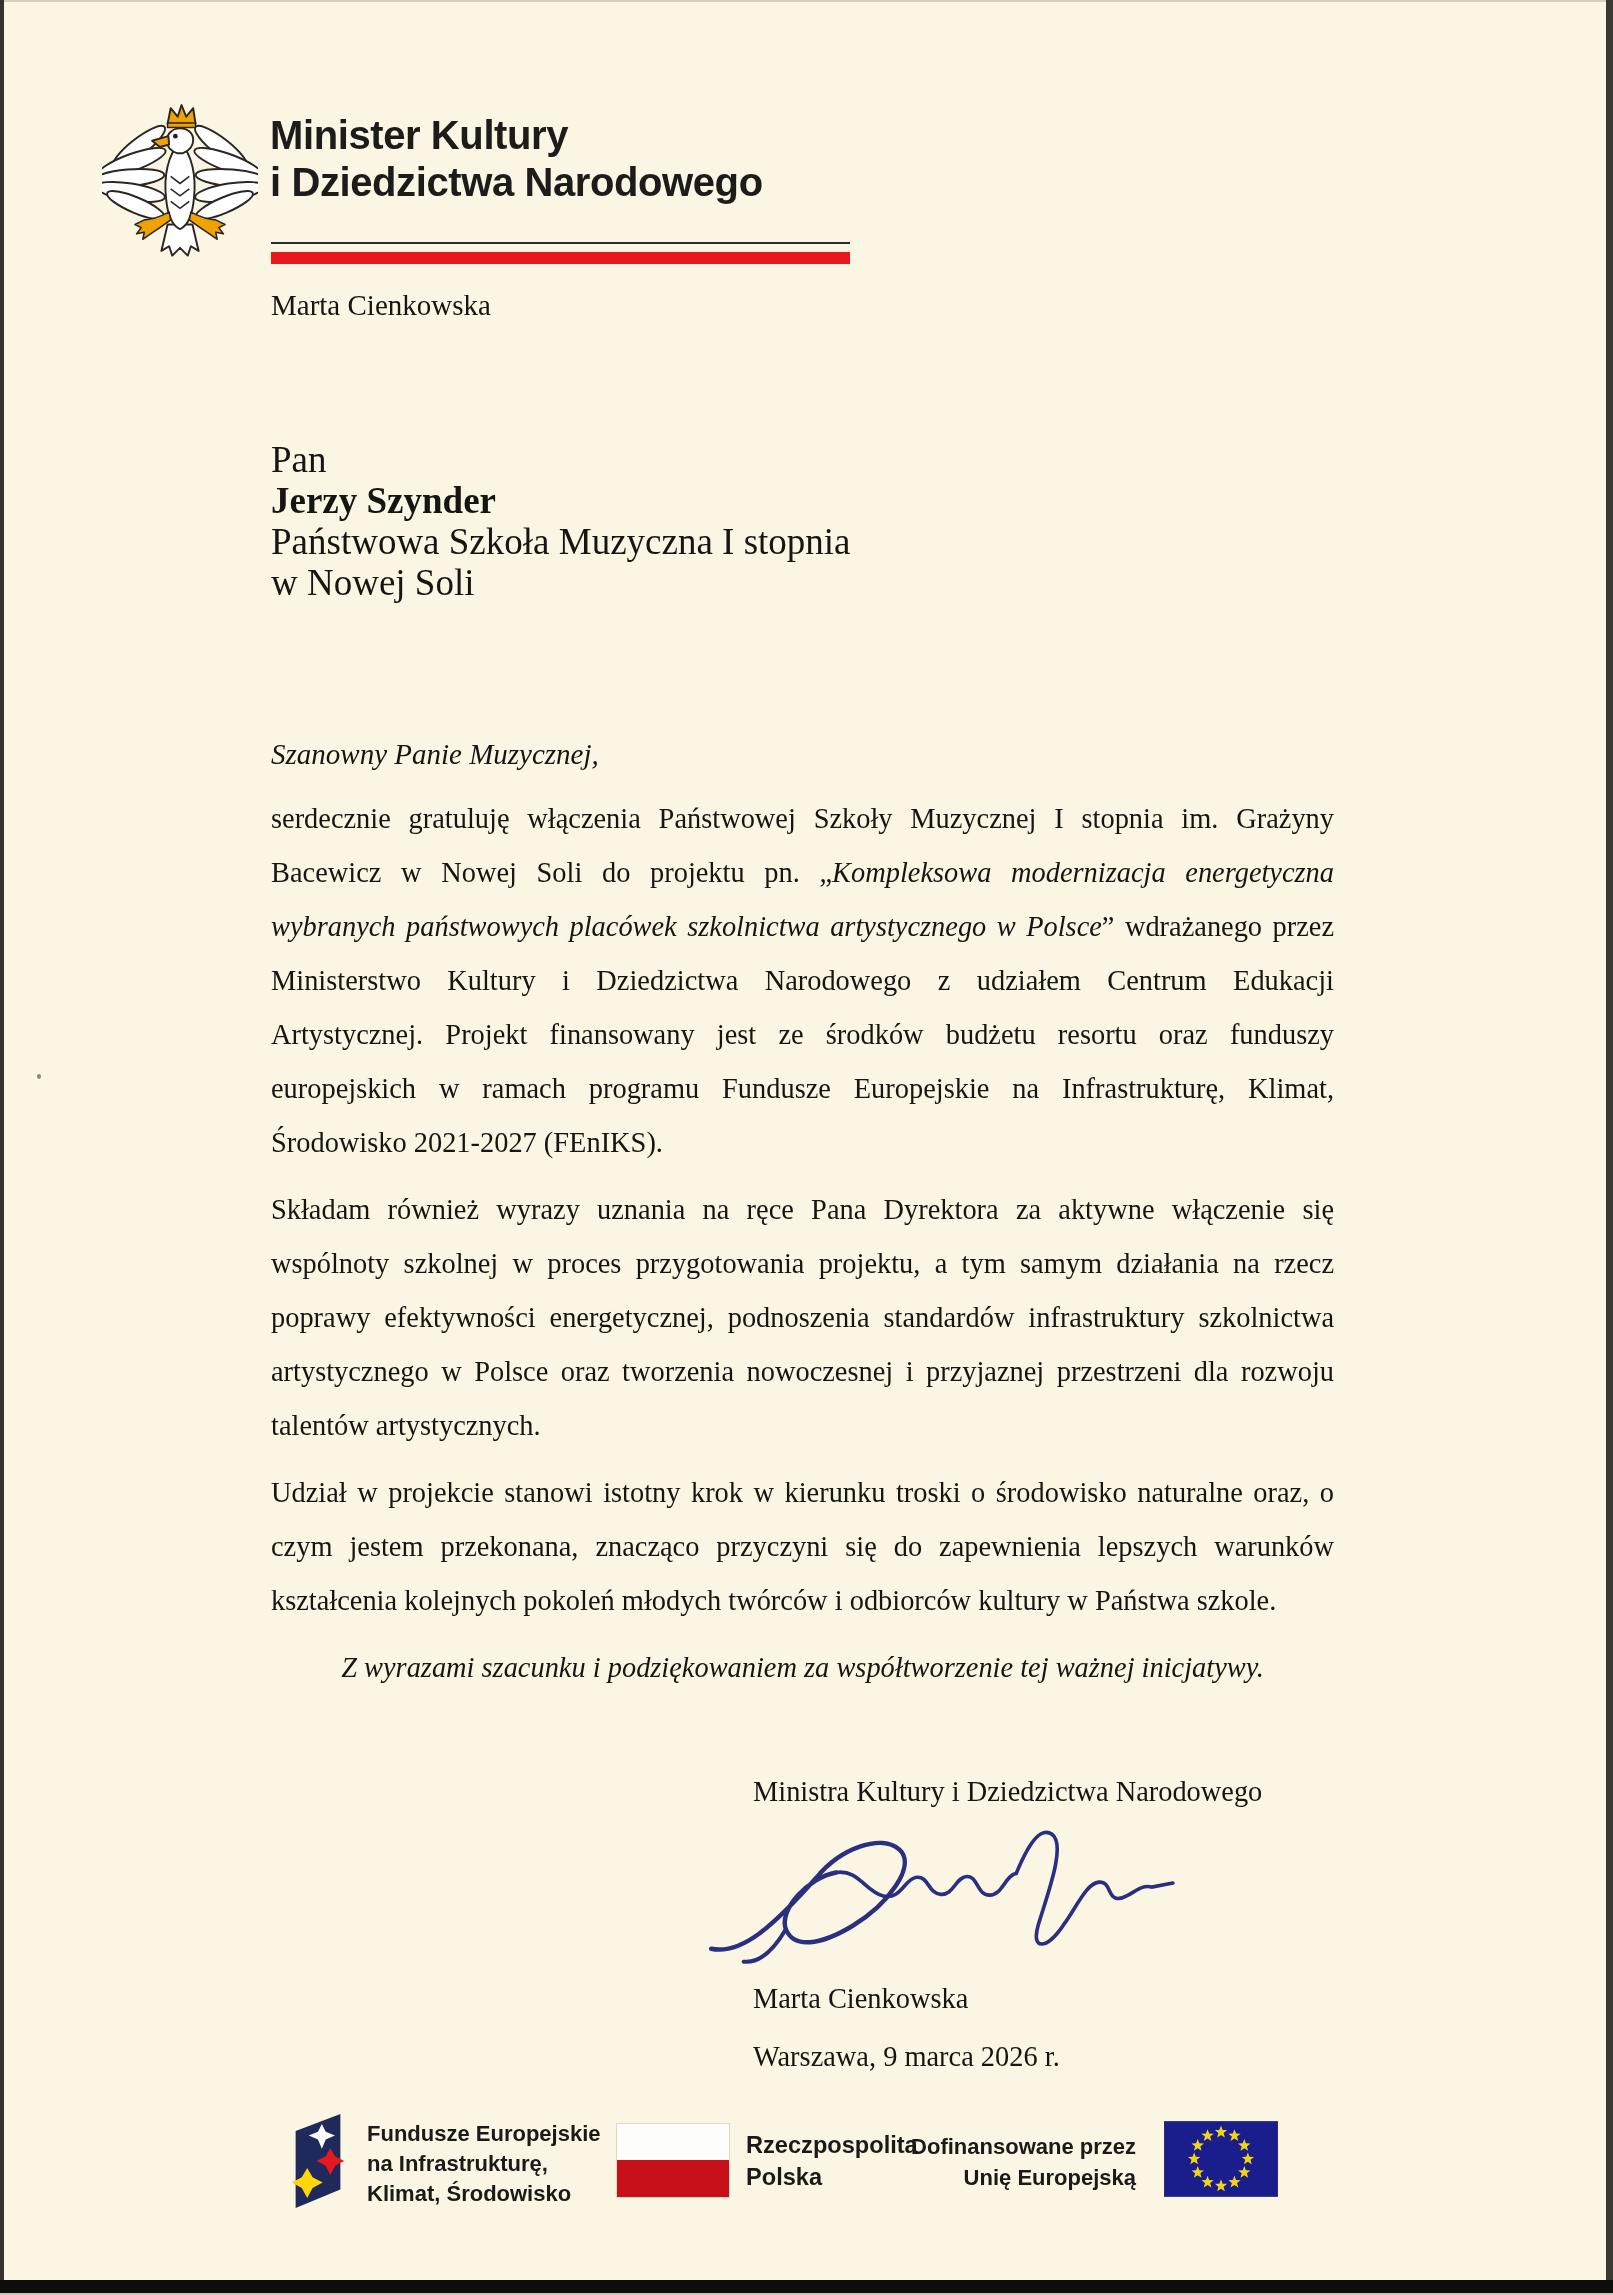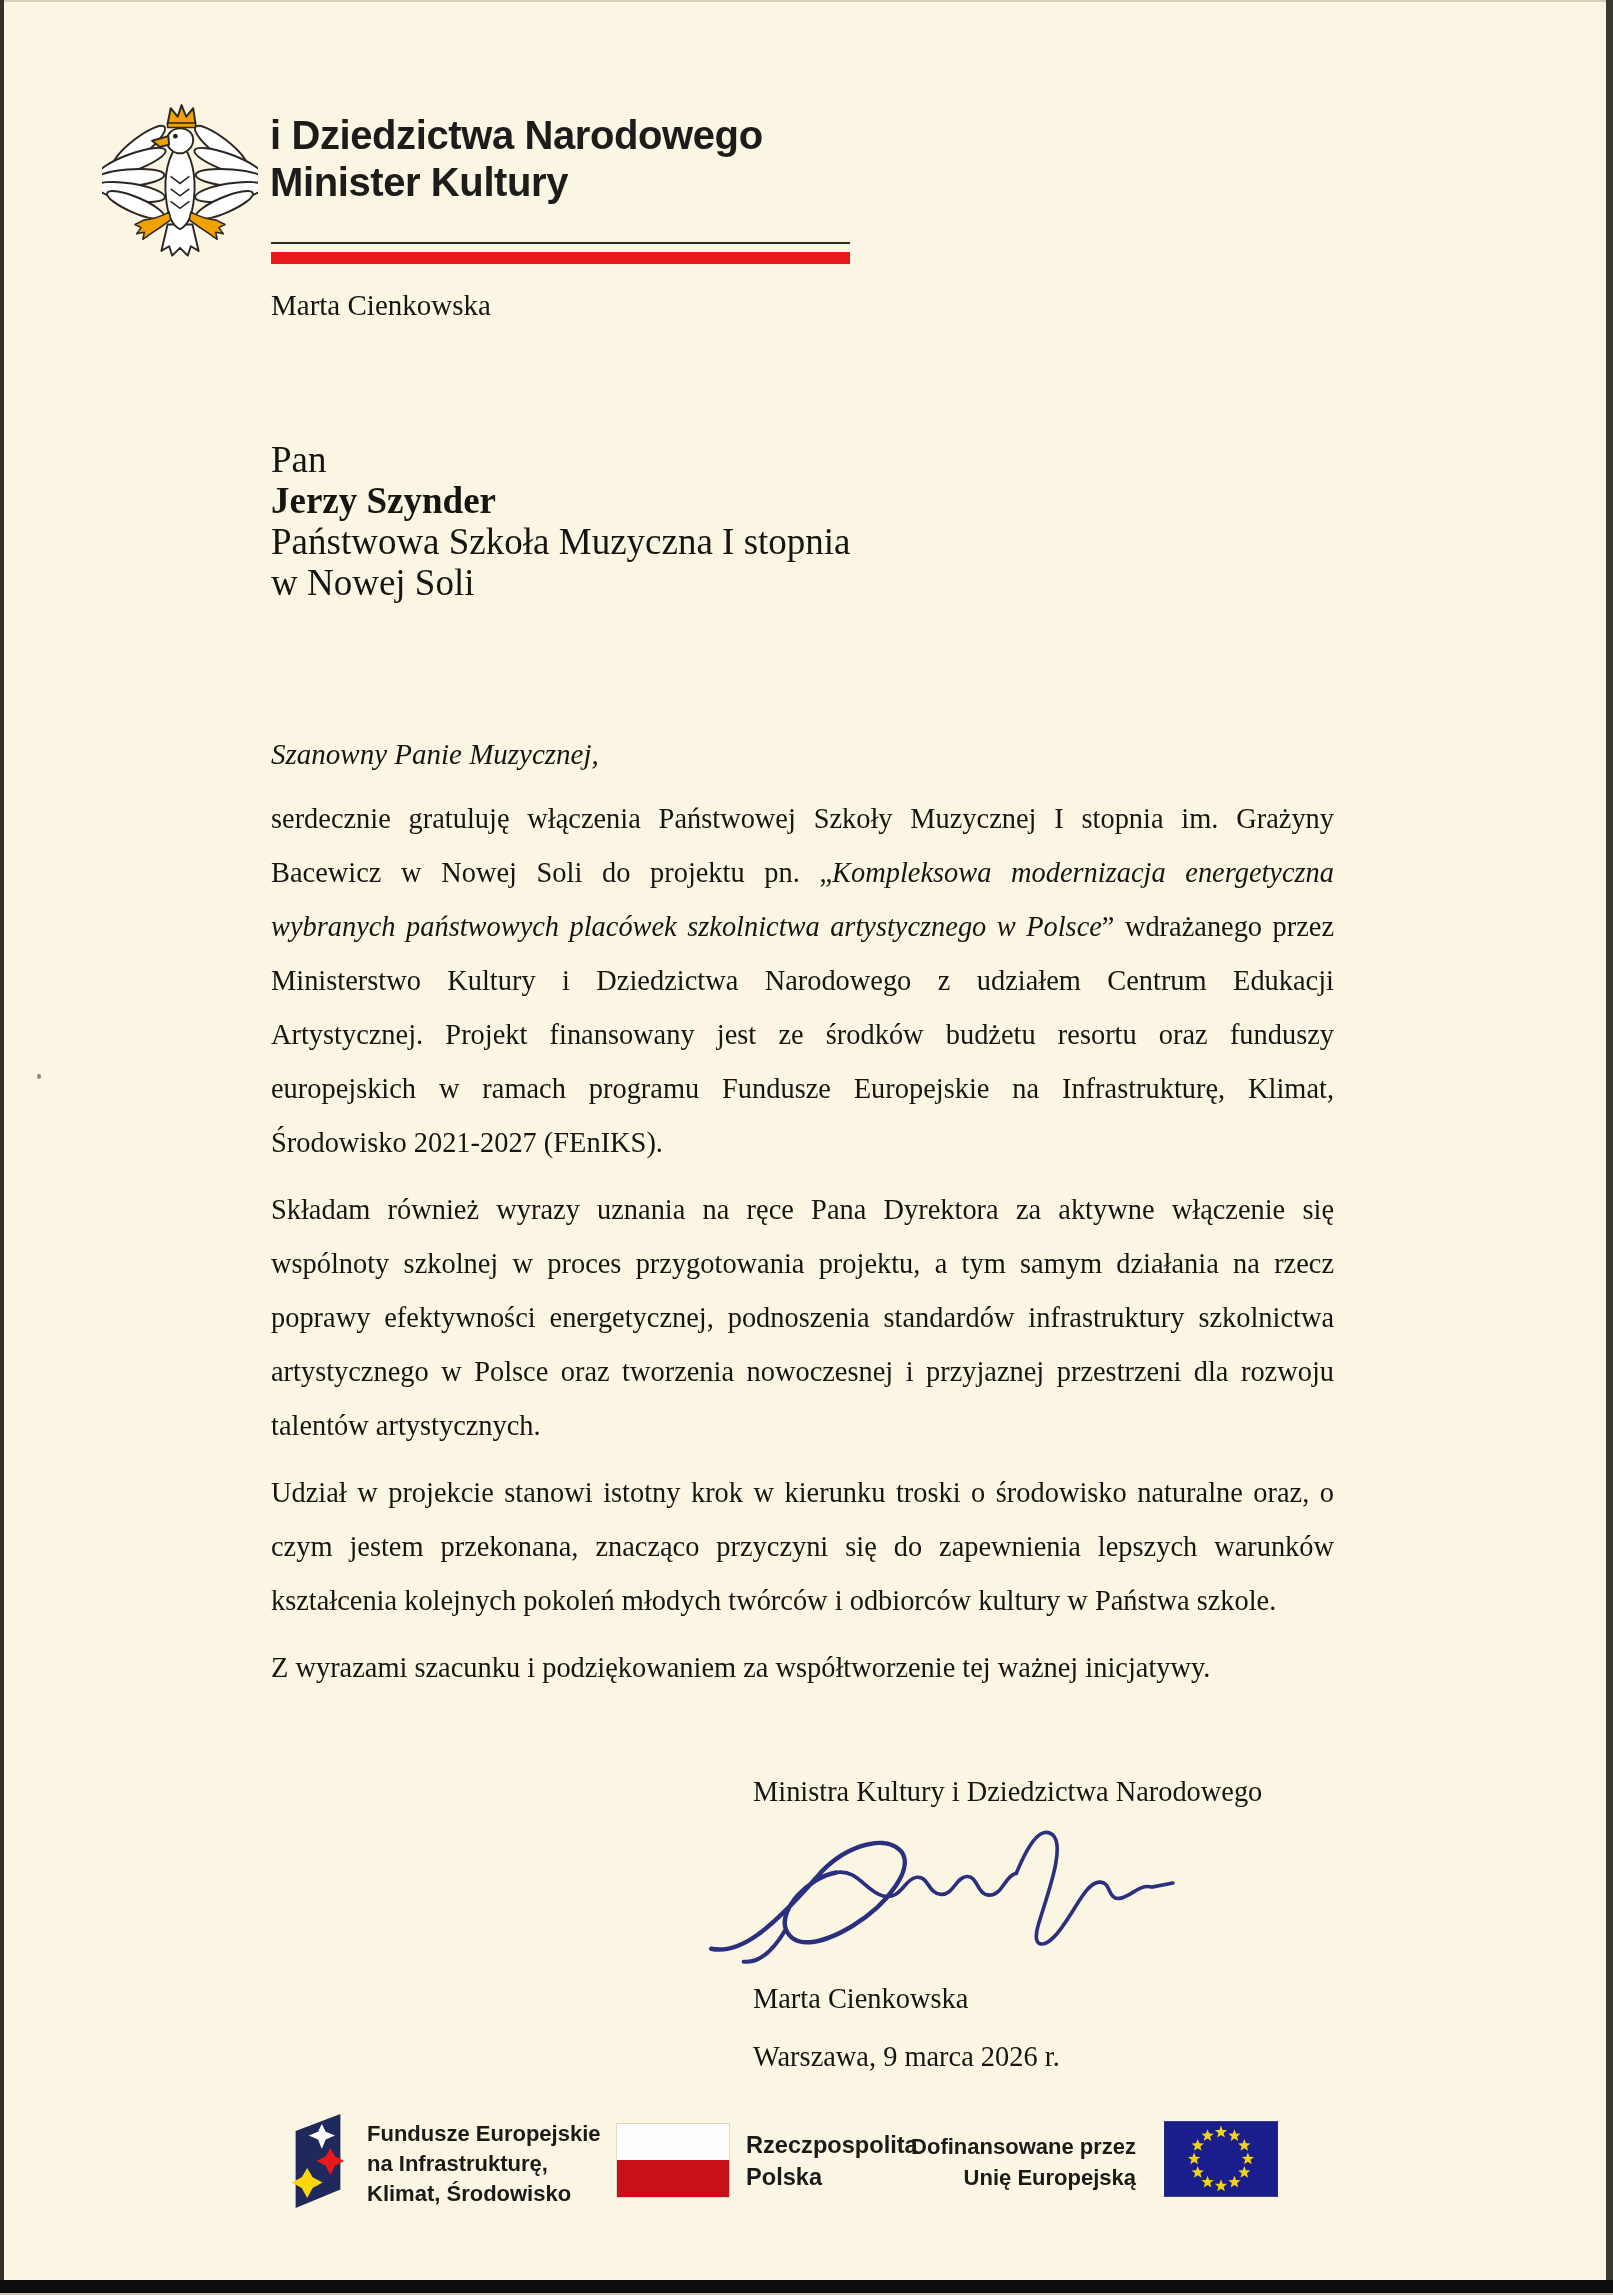--- a/index.html
+++ b/index.html
@@ -40,21 +40,21 @@
   .recipient{position:absolute;left:271px;top:439px;font-size:37px;line-height:41px;}
   .recipient .bold{font-weight:700;}
 
   .salutation{position:absolute;left:271px;top:738px;font-size:29px;font-style:italic;}
 
   .body-text{
     position:absolute;left:271px;top:792px;width:1063px;
     font-size:28.4px;line-height:54px;text-align:justify;
   }
   .body-text p{margin:0 0 13px 0;}
-  .body-text p:last-child{text-align:left;}
+  .body-text p:last-child{text-align:center;font-style:italic;}
   .it{font-style:italic;}
 
   .closing-title{position:absolute;left:753px;top:1776px;font-size:28.4px;}
   .signature{position:absolute;left:696px;top:1827px;width:488px;height:142px;}
   .closing-name{position:absolute;left:753px;top:1983px;font-size:28.4px;}
   .closing-date{position:absolute;left:753px;top:2041px;font-size:28.4px;}
 
   
   .ft{font-family:"Liberation Sans", sans-serif;font-weight:700;color:#1b1a18;position:absolute;}
   .funds-logo{position:absolute;left:291px;top:2109px;width:54px;height:104px;}
@@ -112,22 +112,22 @@
     <g stroke-linejoin="round">
       <path d="M84,28 L88,8 L97,19 L102,4 L108,19 L117,8 L120,28 Z" fill="#f0a202" stroke="#2b2621" stroke-width="2.5"></path>
       <rect x="84" y="27" width="36" height="6" fill="#f0a202" stroke="#2b2621" stroke-width="2"></rect>
       <path d="M100,34 C90,34 83,41 83,50 C83,58 89,64 96,66 L104,66 C111,63 117,57 117,49 C117,40 110,34 100,34 Z" fill="#ffffff" stroke="#2b2621" stroke-width="2.5"></path>
       <path d="M85,44 L64,50 L74,58 L86,55 Z" fill="#f0a202" stroke="#2b2621" stroke-width="2.5"></path>
       <circle cx="94" cy="44" r="3" fill="#23201c"></circle>
     </g>
   </svg>
 
   <div class="org-title">
+    <div>Minister Kultury</div>
     <div>i Dziedzictwa Narodowego</div>
-    <div>Minister Kultury</div>
   </div>
 
   <div class="flag-rule">
     <div class="black"></div>
     <div class="gap"></div>
     <div class="red" style="background: rgb(232, 25, 28);"></div>
   </div>
 
   <div class="sender">Marta Cienkowska</div>
 

